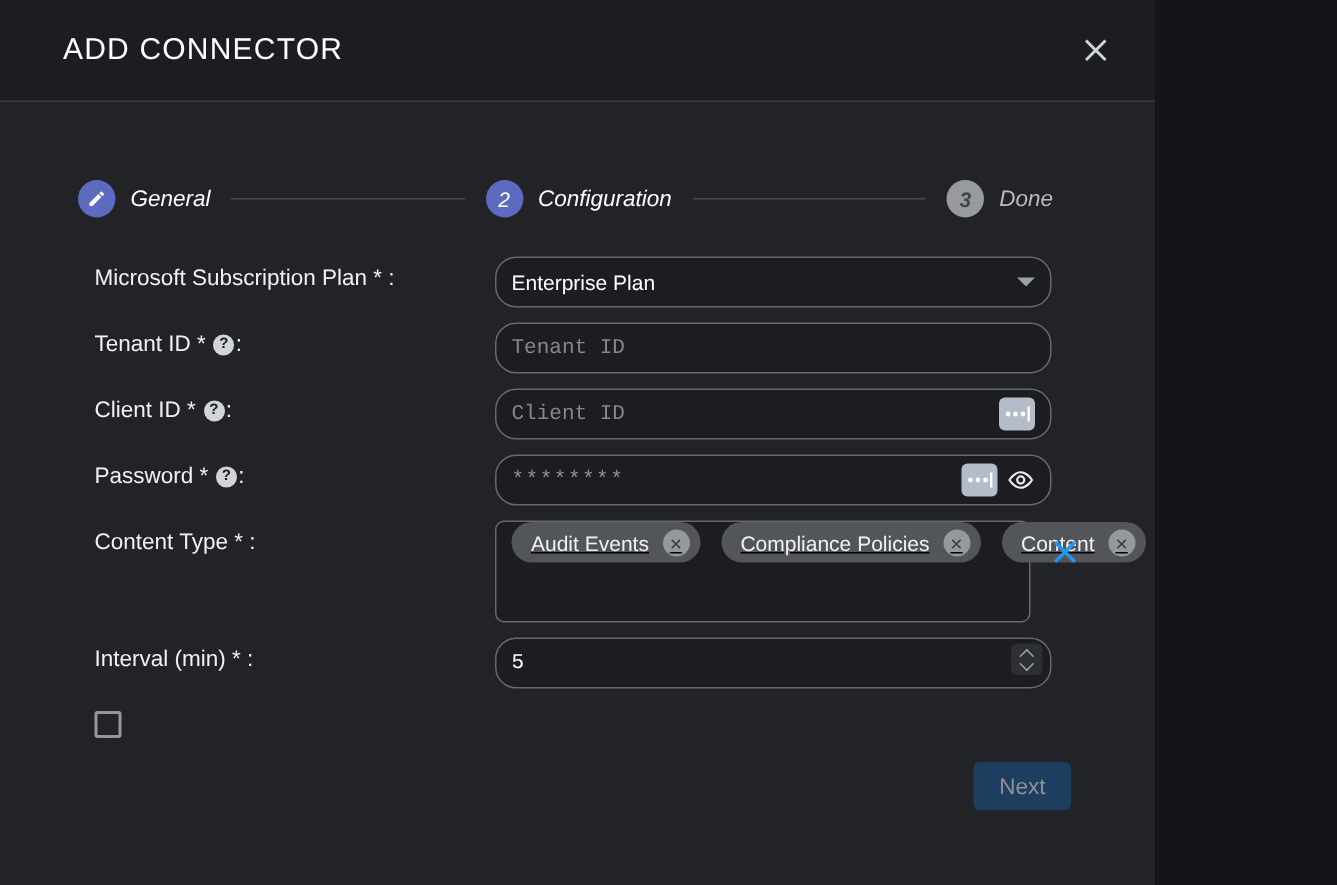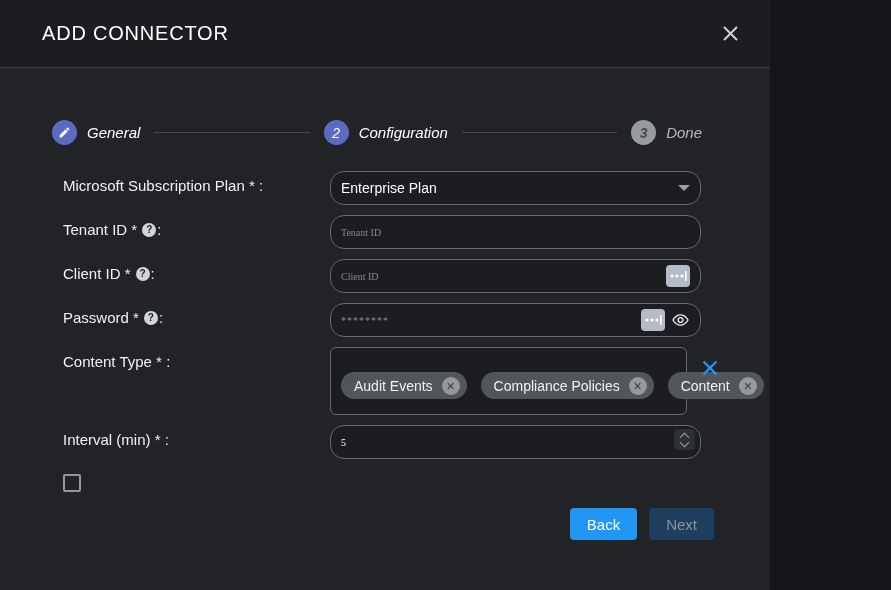--- a/index.html
+++ b/index.html
@@ -31,34 +31,34 @@
   .flabel { width:267px; flex:none; color:#f1f1f1; font-size:15px; padding-top:6px;
     display:flex; align-items:flex-start; line-height:18px; }
   .flabel .help { display:inline-flex; width:14px; height:14px; border-radius:50%; background:#d2d5d8;
     color:#1b1d20; font-size:10px; font-weight:bold; align-items:center; justify-content:center;
     margin:2px 1px 0 5px; flex:none; }
   .fcol { flex:1; display:flex; align-items:flex-start; }
 
   .field { flex:1; height:29px; background:#1b1d20; border:1px solid #66696d; border-radius:14px;
     display:flex; align-items:center; padding:16px 10px; color:#ffffff; font-size:14px; position:relative; }
   .field input { flex:1; background:transparent; border:none; outline:none; color:#ffffff;
-    font-size:10px; font-family:Liberation Serif, serif; min-width:0; }
+    font-size:14px; font-family:Liberation Mono, monospace; min-width:0; }
   .field input::placeholder { color:#86898c; opacity:1; }
   .field input.masked { color:#8f9295; letter-spacing:1px; }
 
   .caret-down { width:0; height:0; border-left:6px solid transparent; border-right:6px solid transparent;
     border-top:6px solid #9aa0a6; margin-left:auto; }
 
   .dots-btn { width:24px; height:22px; border-radius:4px; background:#b4bcc7; display:flex;
     align-items:center; justify-content:center; flex:none; cursor:pointer; }
   .eye-btn { margin-left:6px; display:flex; align-items:center; flex:none; cursor:pointer; }
 
   
   .chips-box { flex:1; height:68px; background:#1b1d20; border:1px solid #66696d; border-radius:6px;
-    padding:24px 10px; display:flex; align-items:flex-start; gap:14px; }
+    padding:0 10px; display:flex; align-items:flex-start; gap:14px;text-decoration:underline; }
   .chip { height:27px; background:#535659; border-radius:14px; display:flex; align-items:center;
     padding:0 7px 0 13px; color:#f1f1f1; font-size:14px; gap:9px; flex:none; }
   .chip-x { width:18px; height:18px; border-radius:50%; background:#95989c; color:#3a3c3f;
     display:flex; align-items:center; justify-content:center; font-size:14px; line-height:1; cursor:pointer; }
   .clear-all { width:46px; display:flex; align-items:center; justify-content:center; padding-top:12px; cursor:pointer; }
 
   
   .spinner { position:absolute; right:5px; top:3px; width:21px; height:21px; background:#2c2f34;
     border-radius:4px; display:flex; flex-direction:column; align-items:center; justify-content:center; cursor:pointer; }
   .chev { width:7px; height:7px; border-right:1.6px solid #9aa0a6; border-bottom:1.6px solid #9aa0a6; flex:none; }
@@ -226,17 +226,16 @@
 
     <div class="frow">
       <div class="fcol">
         <div class="checkbox"></div>
       </div>
     </div>
 
   </div>
 
   <div class="btn-row">
-    <button class="btn btn-back">Back</button>
     <button class="btn btn-next">Next</button>
   </div>
 
 </div>
 
 </body></html>

